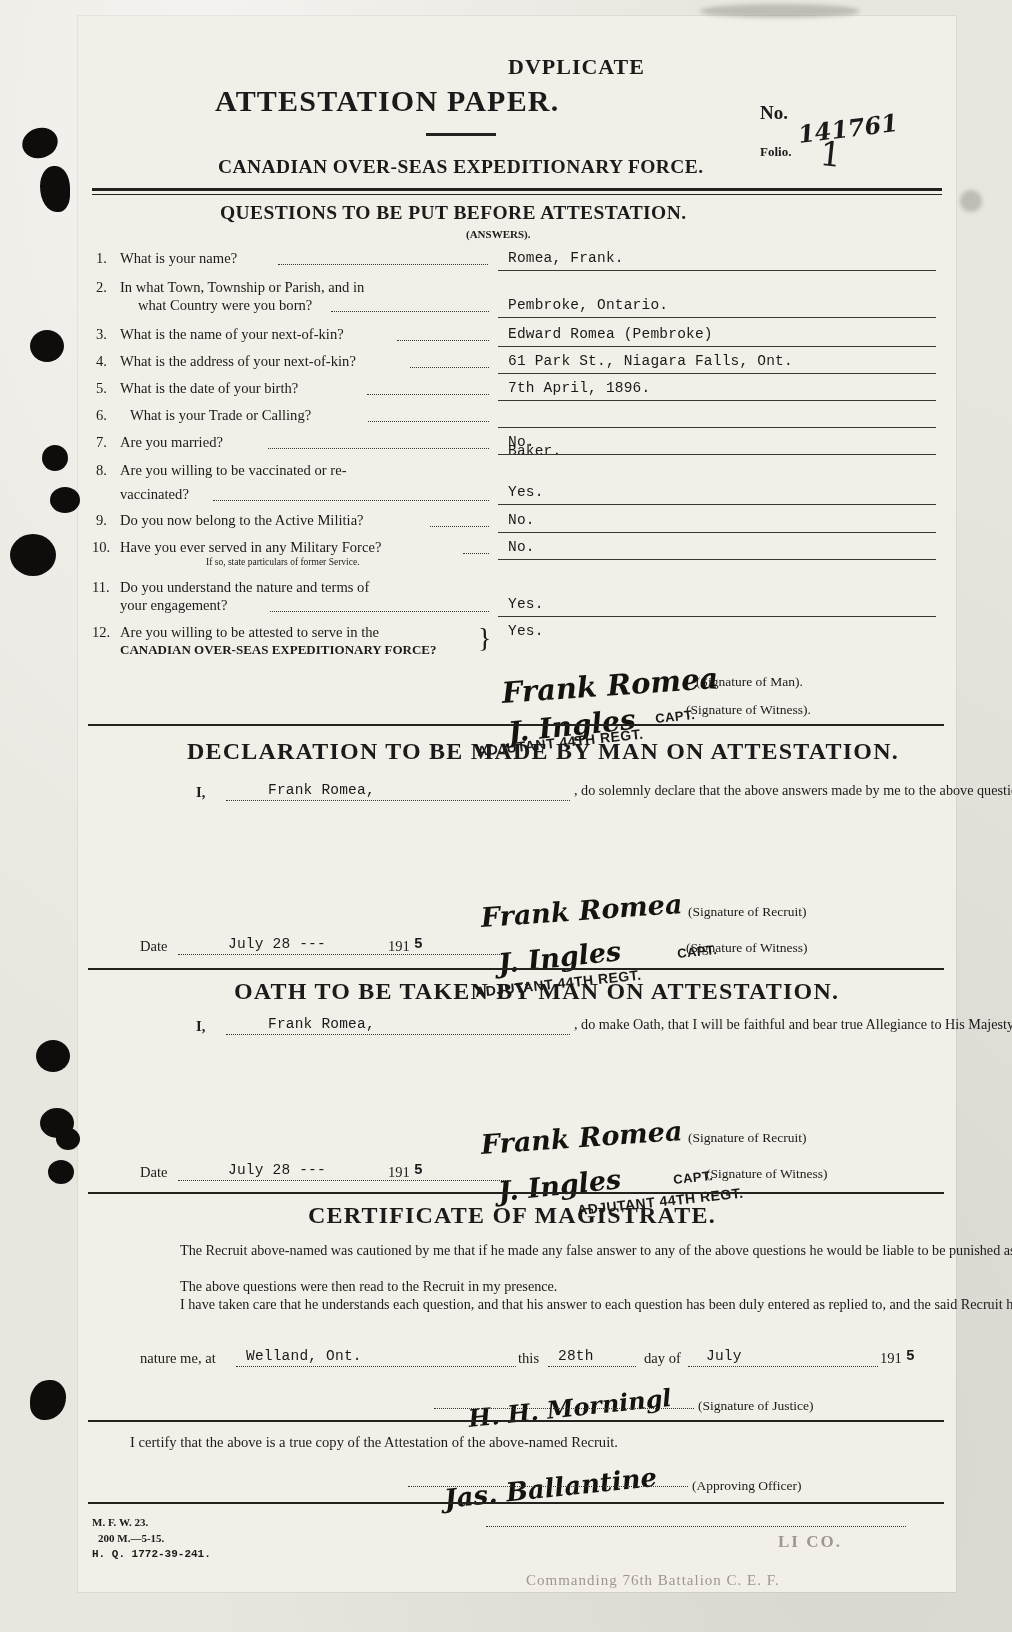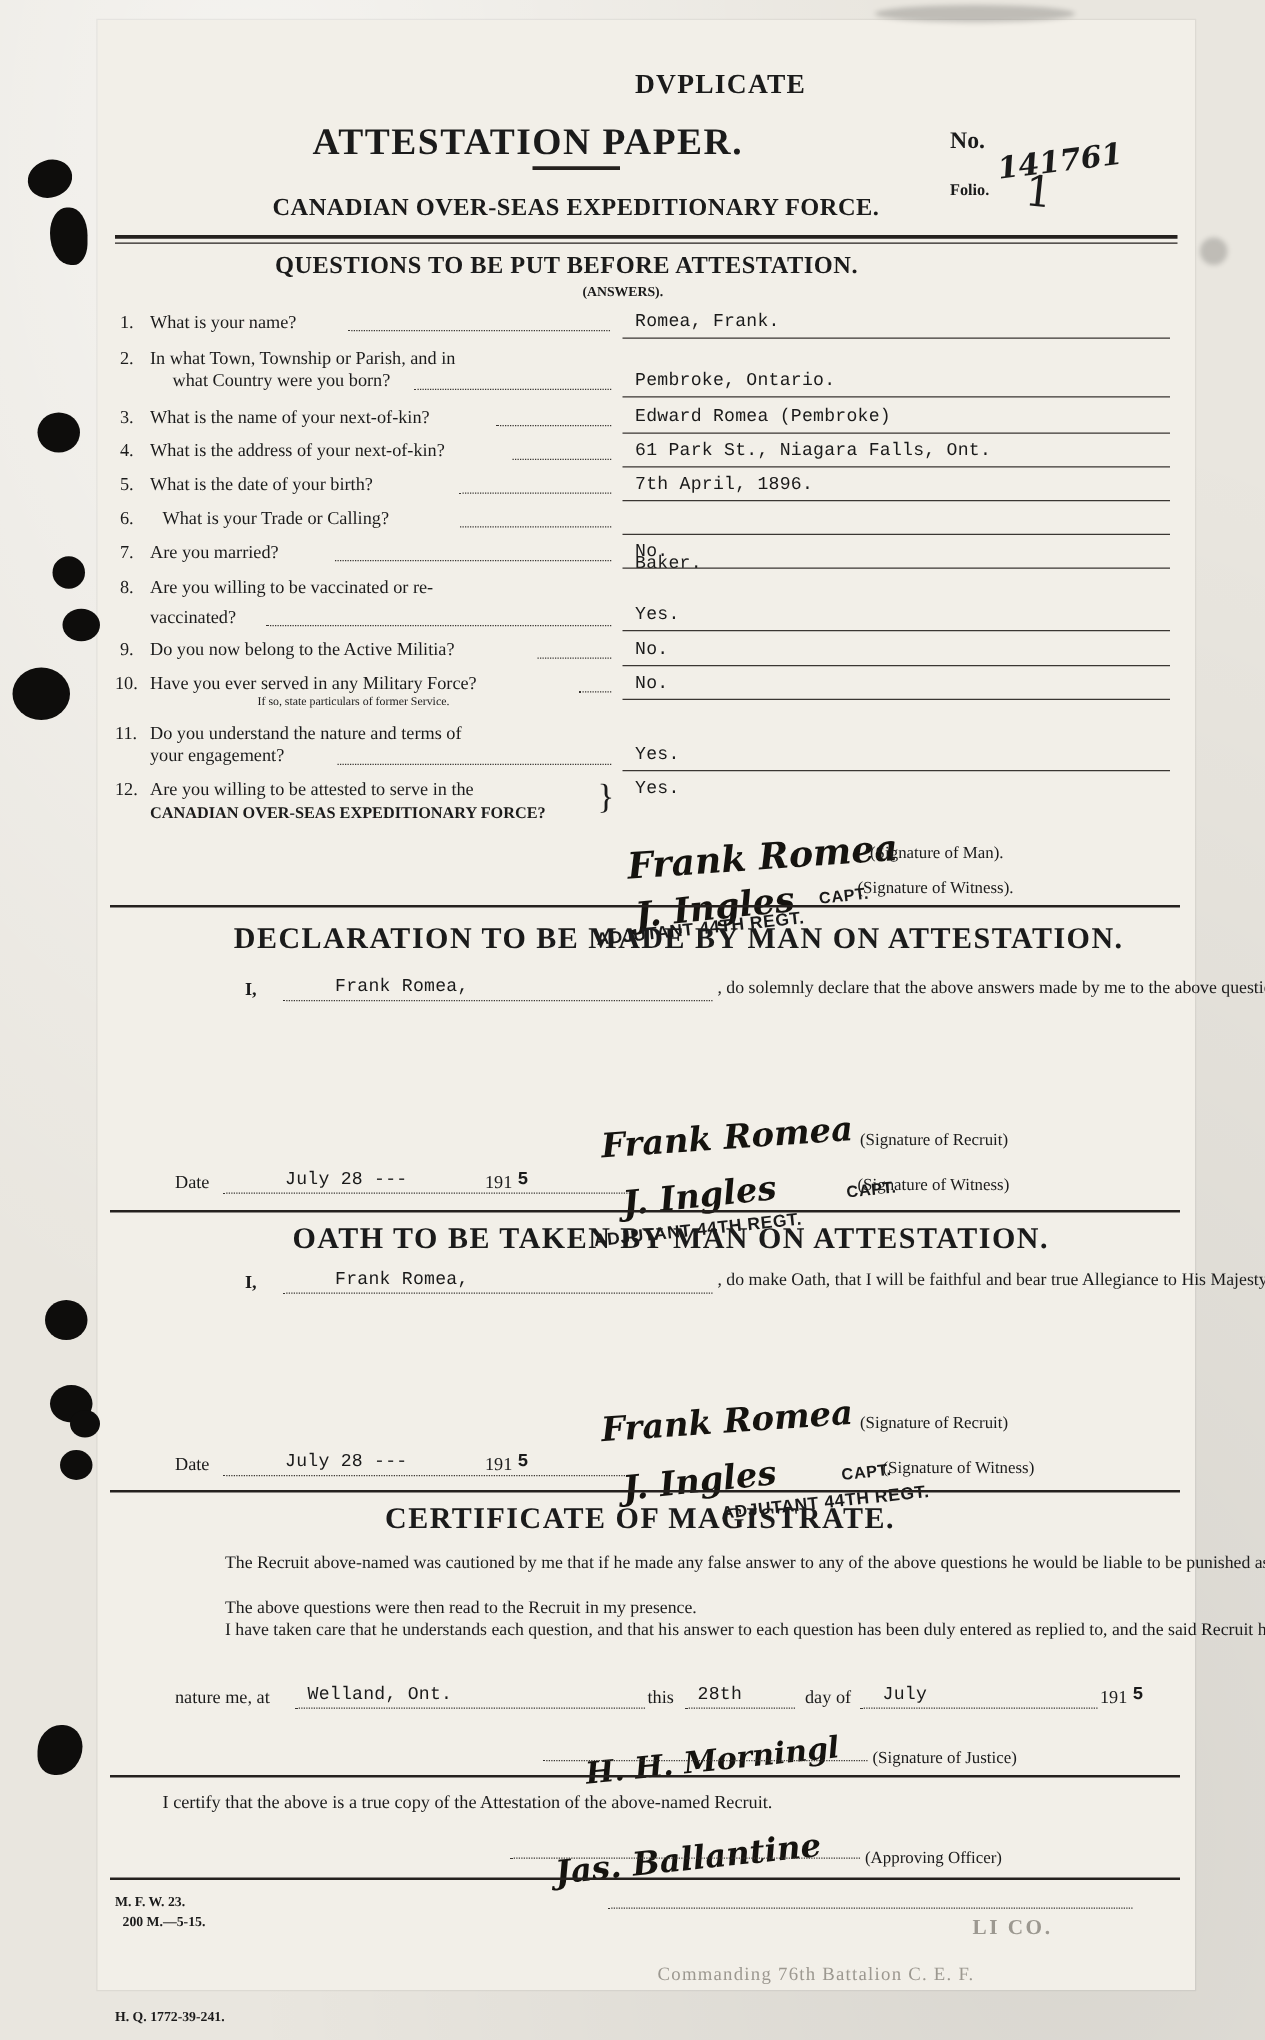--- a/index.html
+++ b/index.html
@@ -105,21 +105,21 @@
   .faint { color:#9c9890; }
 </style>
 </head>
 <body>
 
 <div id="paper">
   <div class="sheet">
 
     <div class="txt" style="left:430px; top:38px; font-size:22px; font-weight:bold; font-family:'Liberation Serif',serif; letter-spacing:1px;">DVPLICATE</div>
 
-    <div class="txt h1" style="left:137px; top:81px;margin-left:35px;">ATTESTATION PAPER.</div>
+    <div class="txt h1" style="left:137px; top:68px;">ATTESTATION PAPER.</div>
 
     <div class="txt" style="left:682px; top:86px; font-size:19px; font-weight:bold;">No.</div>
     <div class="txt scriptnum" style="left:722px; top:104px;">141761</div>
     <div class="txt" style="left:682px; top:128px; font-size:13px; font-weight:bold;">Folio.</div>
     <div class="txt" style="left:742px; top:118px; font-size:34px; font-family:'DejaVu Serif',serif; transform:rotate(6deg);">1</div>
 
     <div class="rule" style="left:348px; top:117px; width:70px; height:3px;"></div>
 
     <div class="txt h2" style="left:140px; top:140px;">CANADIAN OVER-SEAS EXPEDITIONARY FORCE.</div>
 
@@ -288,21 +288,21 @@
     <div class="txt q" style="left:52px; top:1418px;">I certify that the above is a true copy of the Attestation of the above-named Recruit.</div>
 
     <div class="txt hw2" style="left:368px; top:1468px; font-size:26px;">Jas. Ballantine</div>
     <div class="dotline" style="left:330px; top:1470px; width:280px;"></div>
     <div class="txt sm" style="left:614px; top:1462px;">(Approving Officer)</div>
 
     <div class="rule" style="left:10px; top:1486px; width:856px; height:2px;"></div>
 
     <div class="txt footer-line" style="left:14px; top:1500px;">M. F. W. 23.</div>
     <div class="txt footer-line" style="left:20px; top:1516px;">200 M.—5-15.</div>
-    <div class="txt footer-line" style="left:14px; top:1592px;">H. Q. 1772-39-241.</div>
+    <div class="txt footer-line" style="left:14px; top:1532px;font-family:Liberation Mono, monospace;">H. Q. 1772-39-241.</div>
 
     <div class="dotline" style="left:408px; top:1510px; width:420px;"></div>
     <div class="txt faint" style="left:700px; top:1516px; font-size:17px; font-weight:bold; letter-spacing:2px;">LI CO.</div>
     <div class="txt faint" style="left:448px; top:1556px; font-size:15px; letter-spacing:1px;">Commanding 76th Battalion C. E. F.</div>
   </div>
 
   <div class="blot b1"></div>
   <div class="blot b2"></div>
   <div class="blot b3"></div>
   <div class="blot b4"></div>

